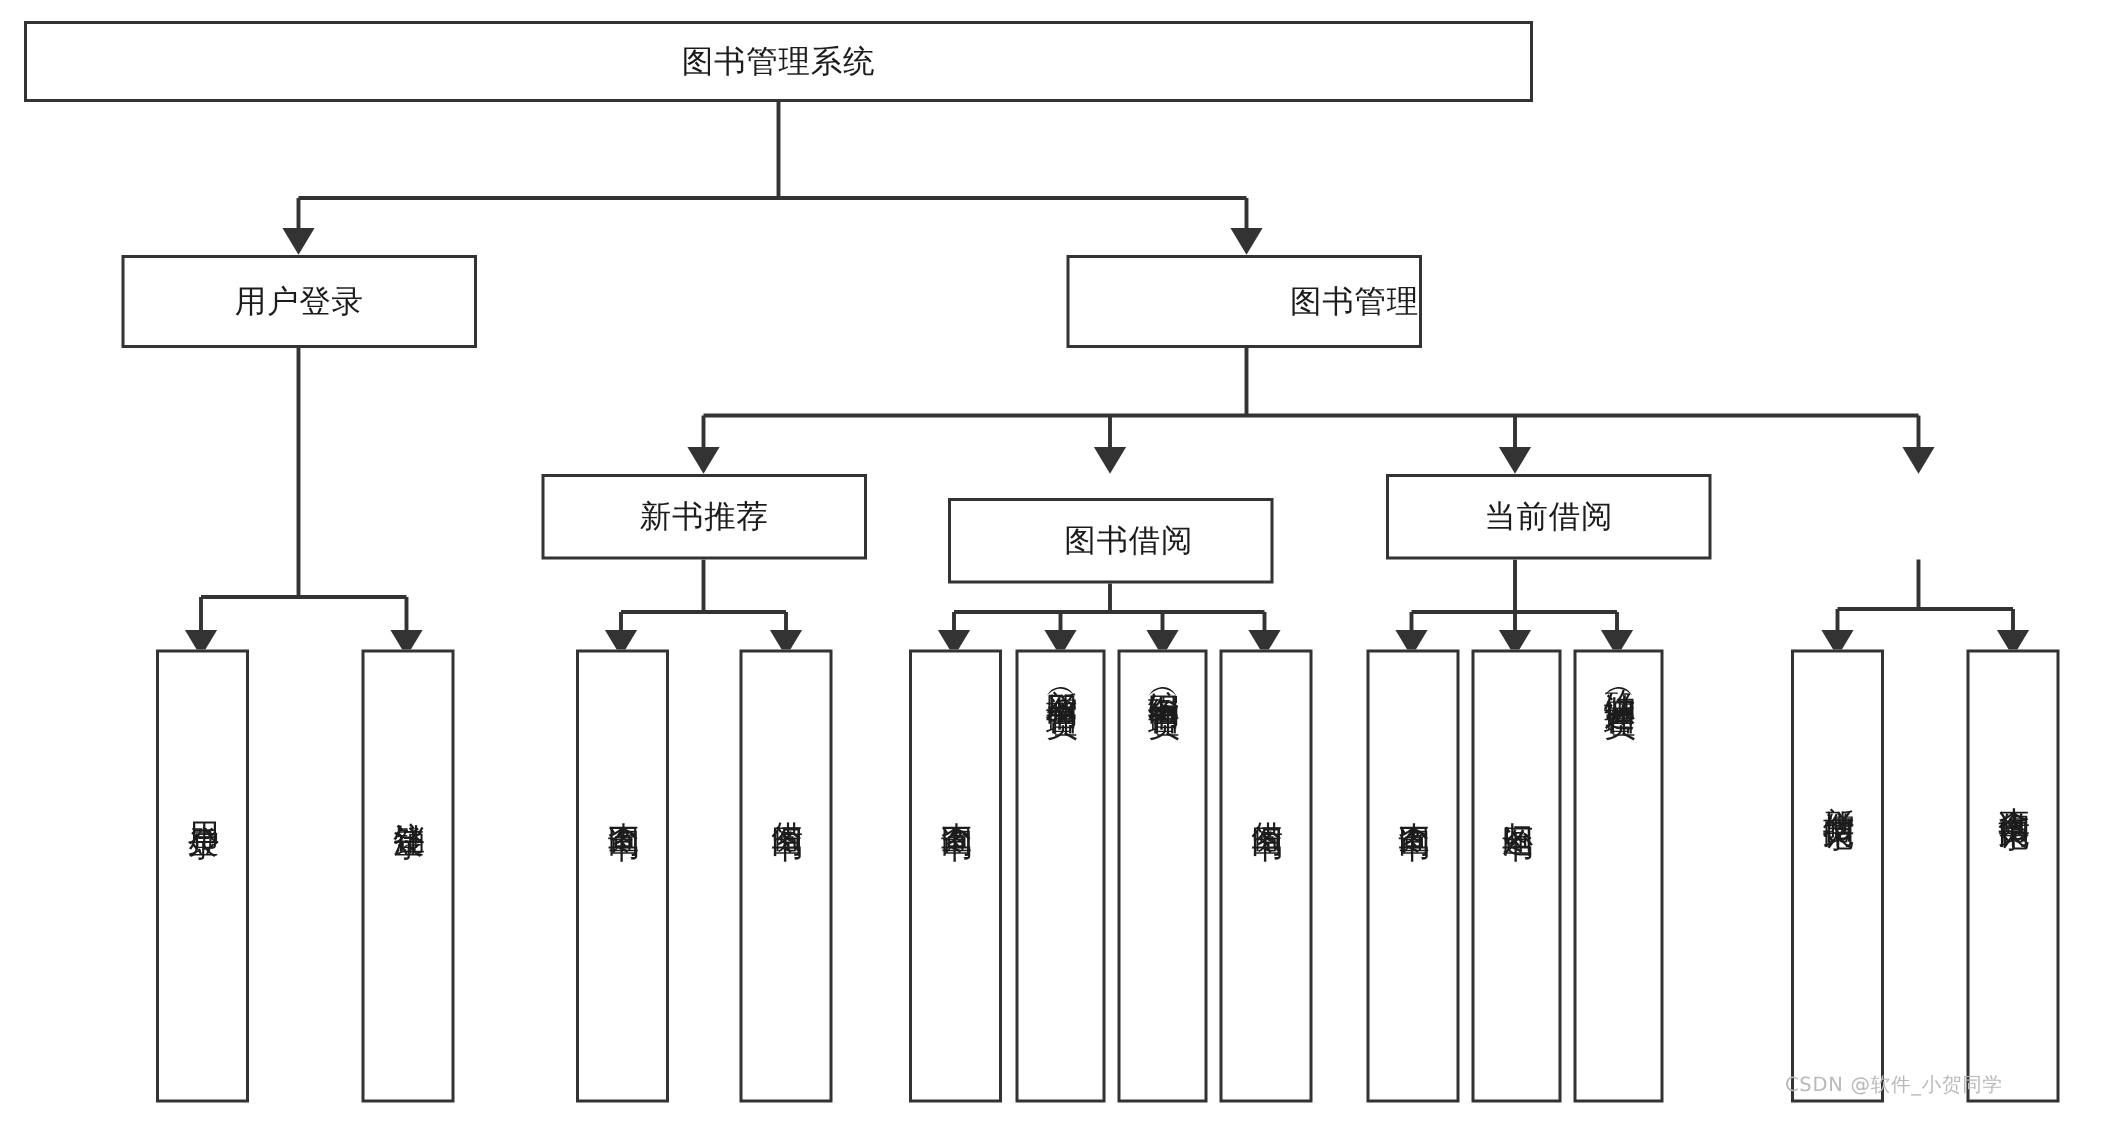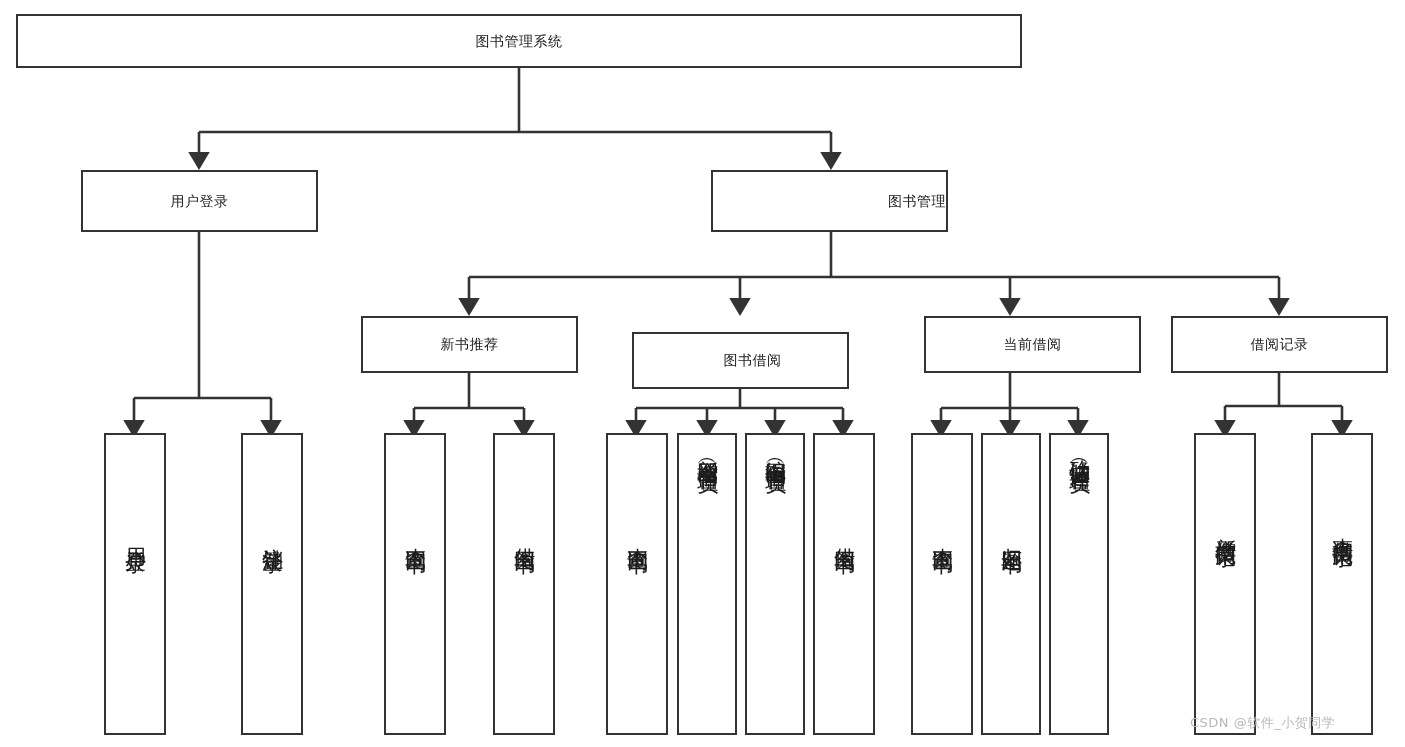--- a/index.html
+++ b/index.html
@@ -25,21 +25,21 @@
     position:absolute;
     box-sizing:border-box;
     background:#ffffff;
     border:2.5px solid #333333;
     display:flex;
     align-items:center;
     justify-content:center;
     z-index:3;
   }
   .node .lbl{
-    font-size:14px;
+    font-size:21px;
     line-height:1.15;
     letter-spacing:0.5px;
     color:#1c1c1c;
     white-space:nowrap;
     text-align:center;
   }
   
   .leaf{
     align-items:flex-start;
     justify-content:center;
@@ -135,23 +135,20 @@
 
   <div class="node" style="left:361px;top:316px;width:217px;height:57px;">
     <span class="lbl">新书推荐</span>
   </div>
   <div class="node" style="left:632px;top:332px;width:217px;height:57px;padding-left:24px;">
     <span class="lbl">图书借阅</span>
   </div>
   <div class="node" style="left:902px;top:316px;width:217px;height:57px;margin-left:22px;">
     <span class="lbl">当前借阅</span>
   </div>
-  <div class="node" style="left:1171px;top:316px;width:217px;height:57px;">
-    <span class="lbl">借阅记录</span>
-  </div>
 
   <div class="node leaf short" style="left:104px;top:433px;width:62px;height:302px;">
     <span class="lbl">用户登录</span>
   </div>
   <div class="node leaf short" style="left:241px;top:433px;width:62px;height:302px;">
     <span class="lbl">注销登录</span>
   </div>
 
   <div class="node leaf short" style="left:384px;top:433px;width:62px;height:302px;">
     <span class="lbl">查询图书</span>

